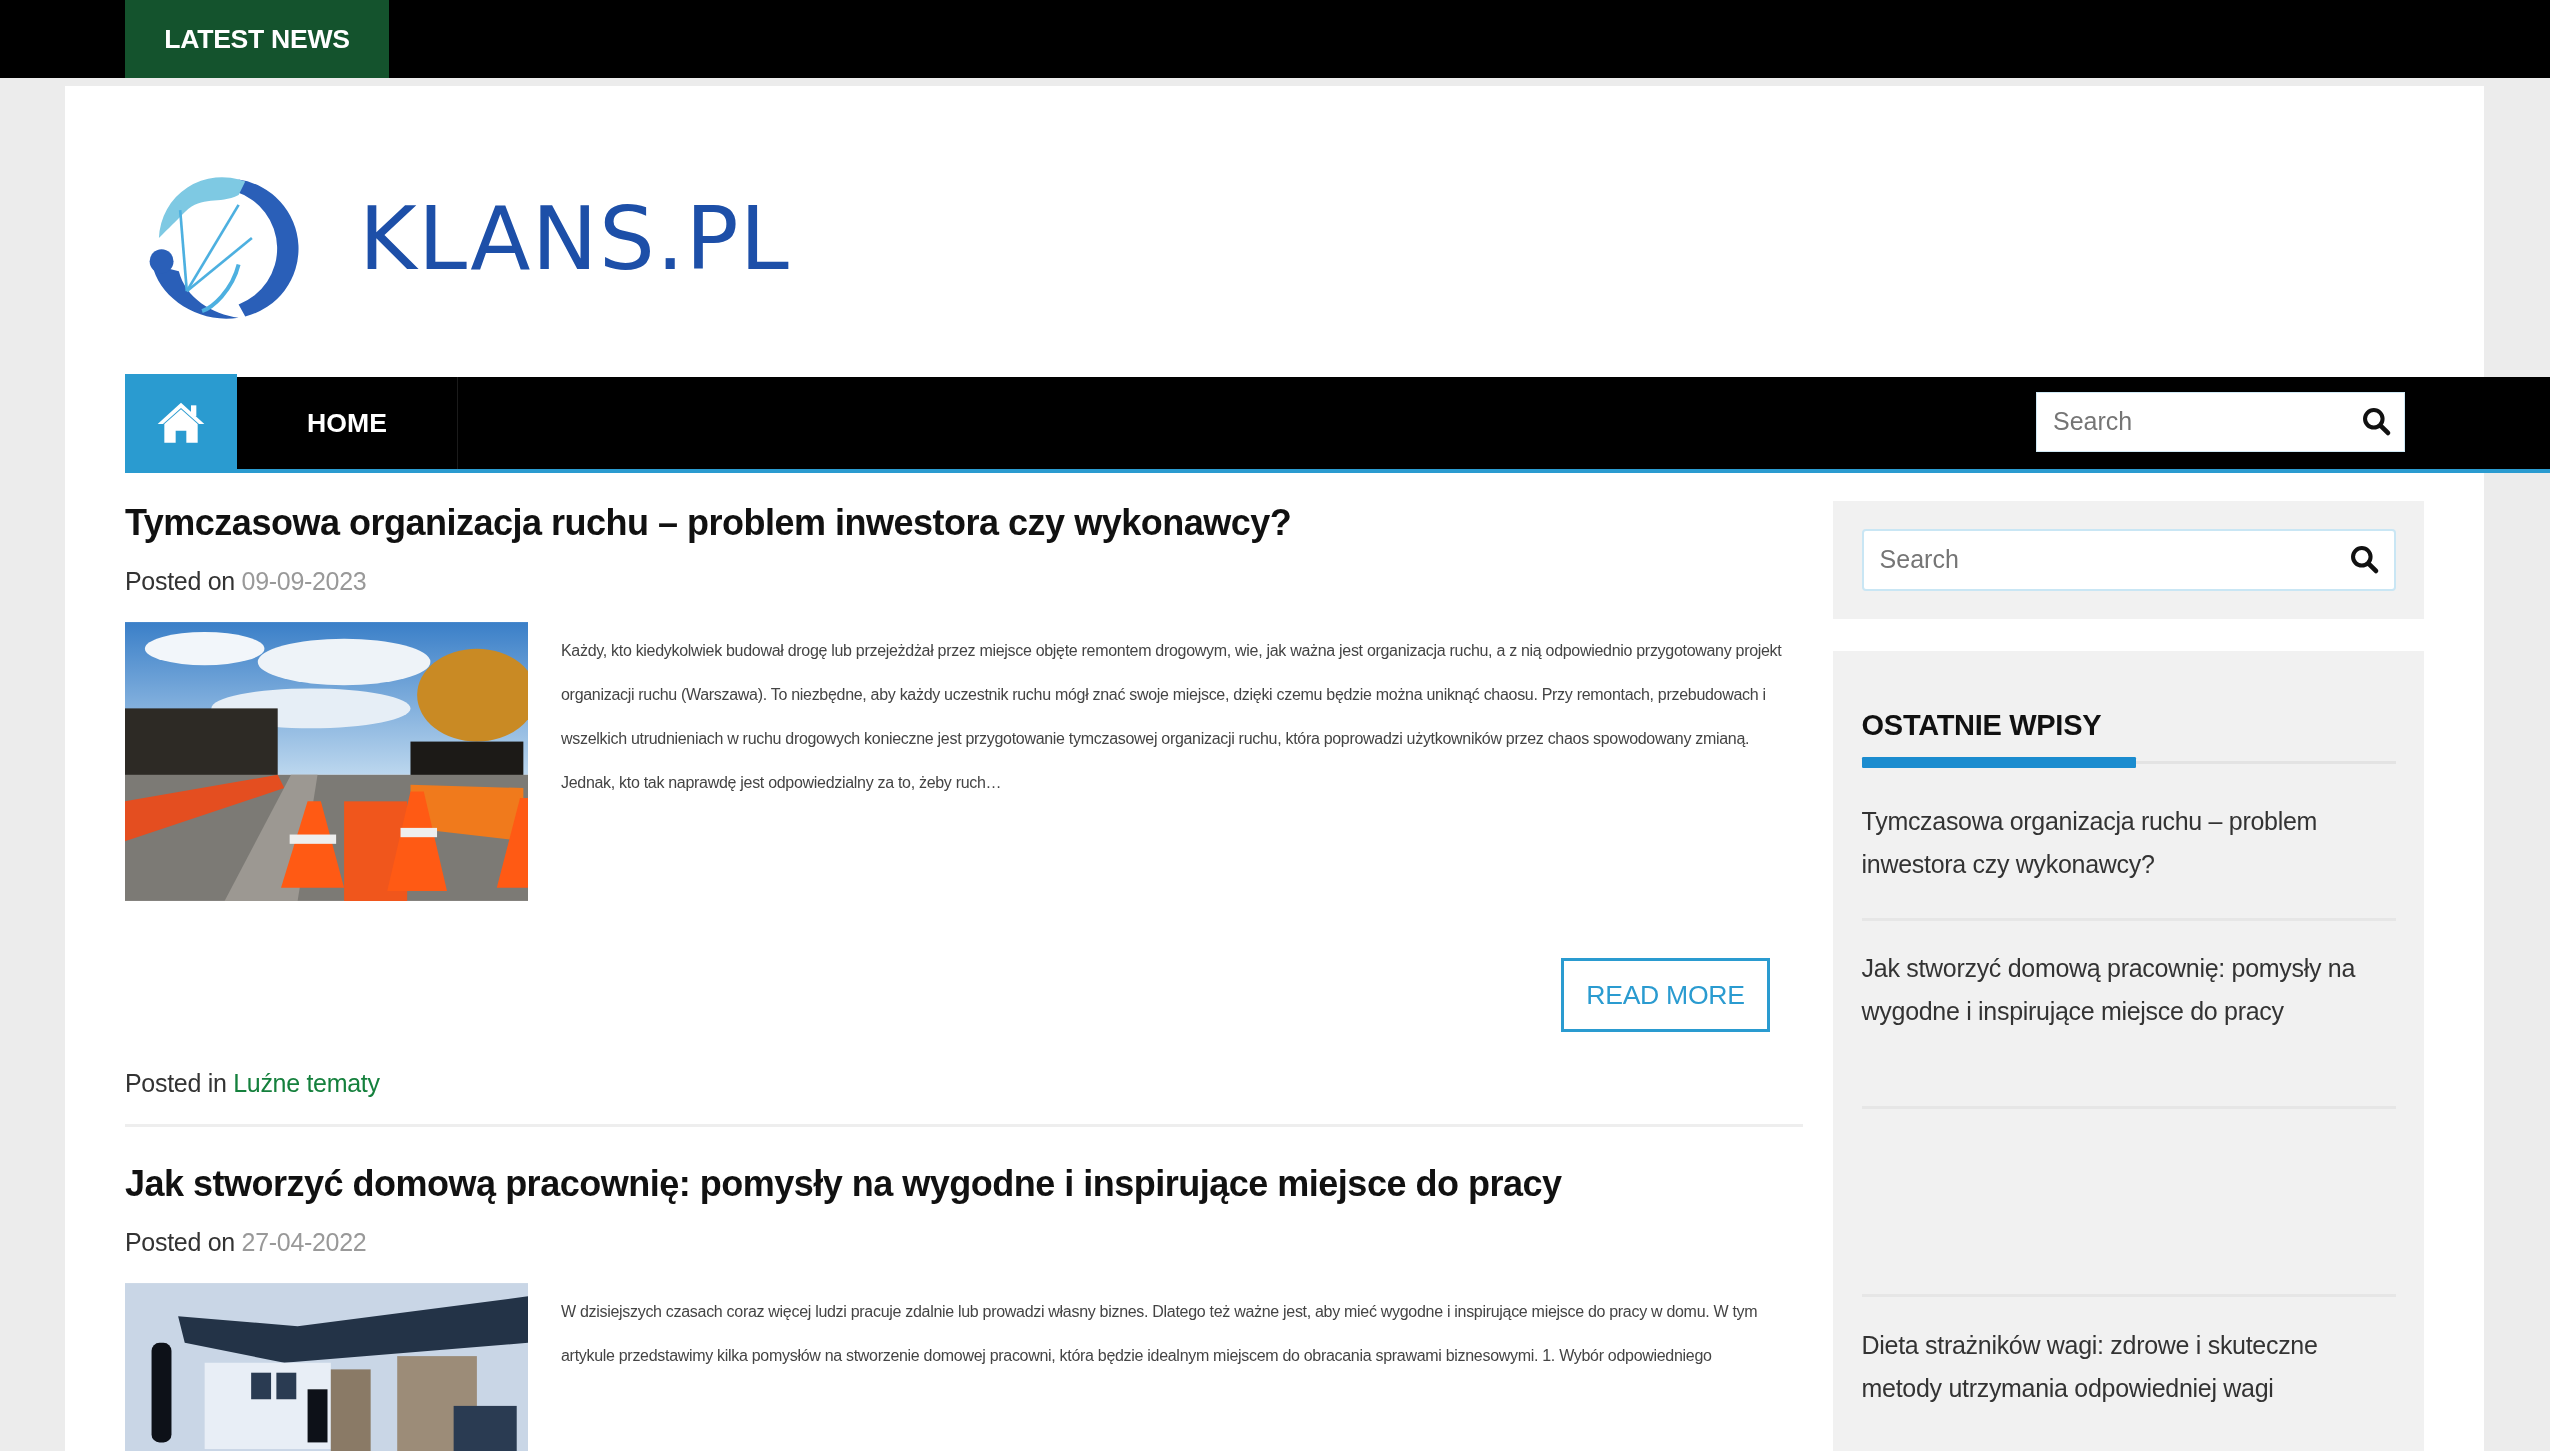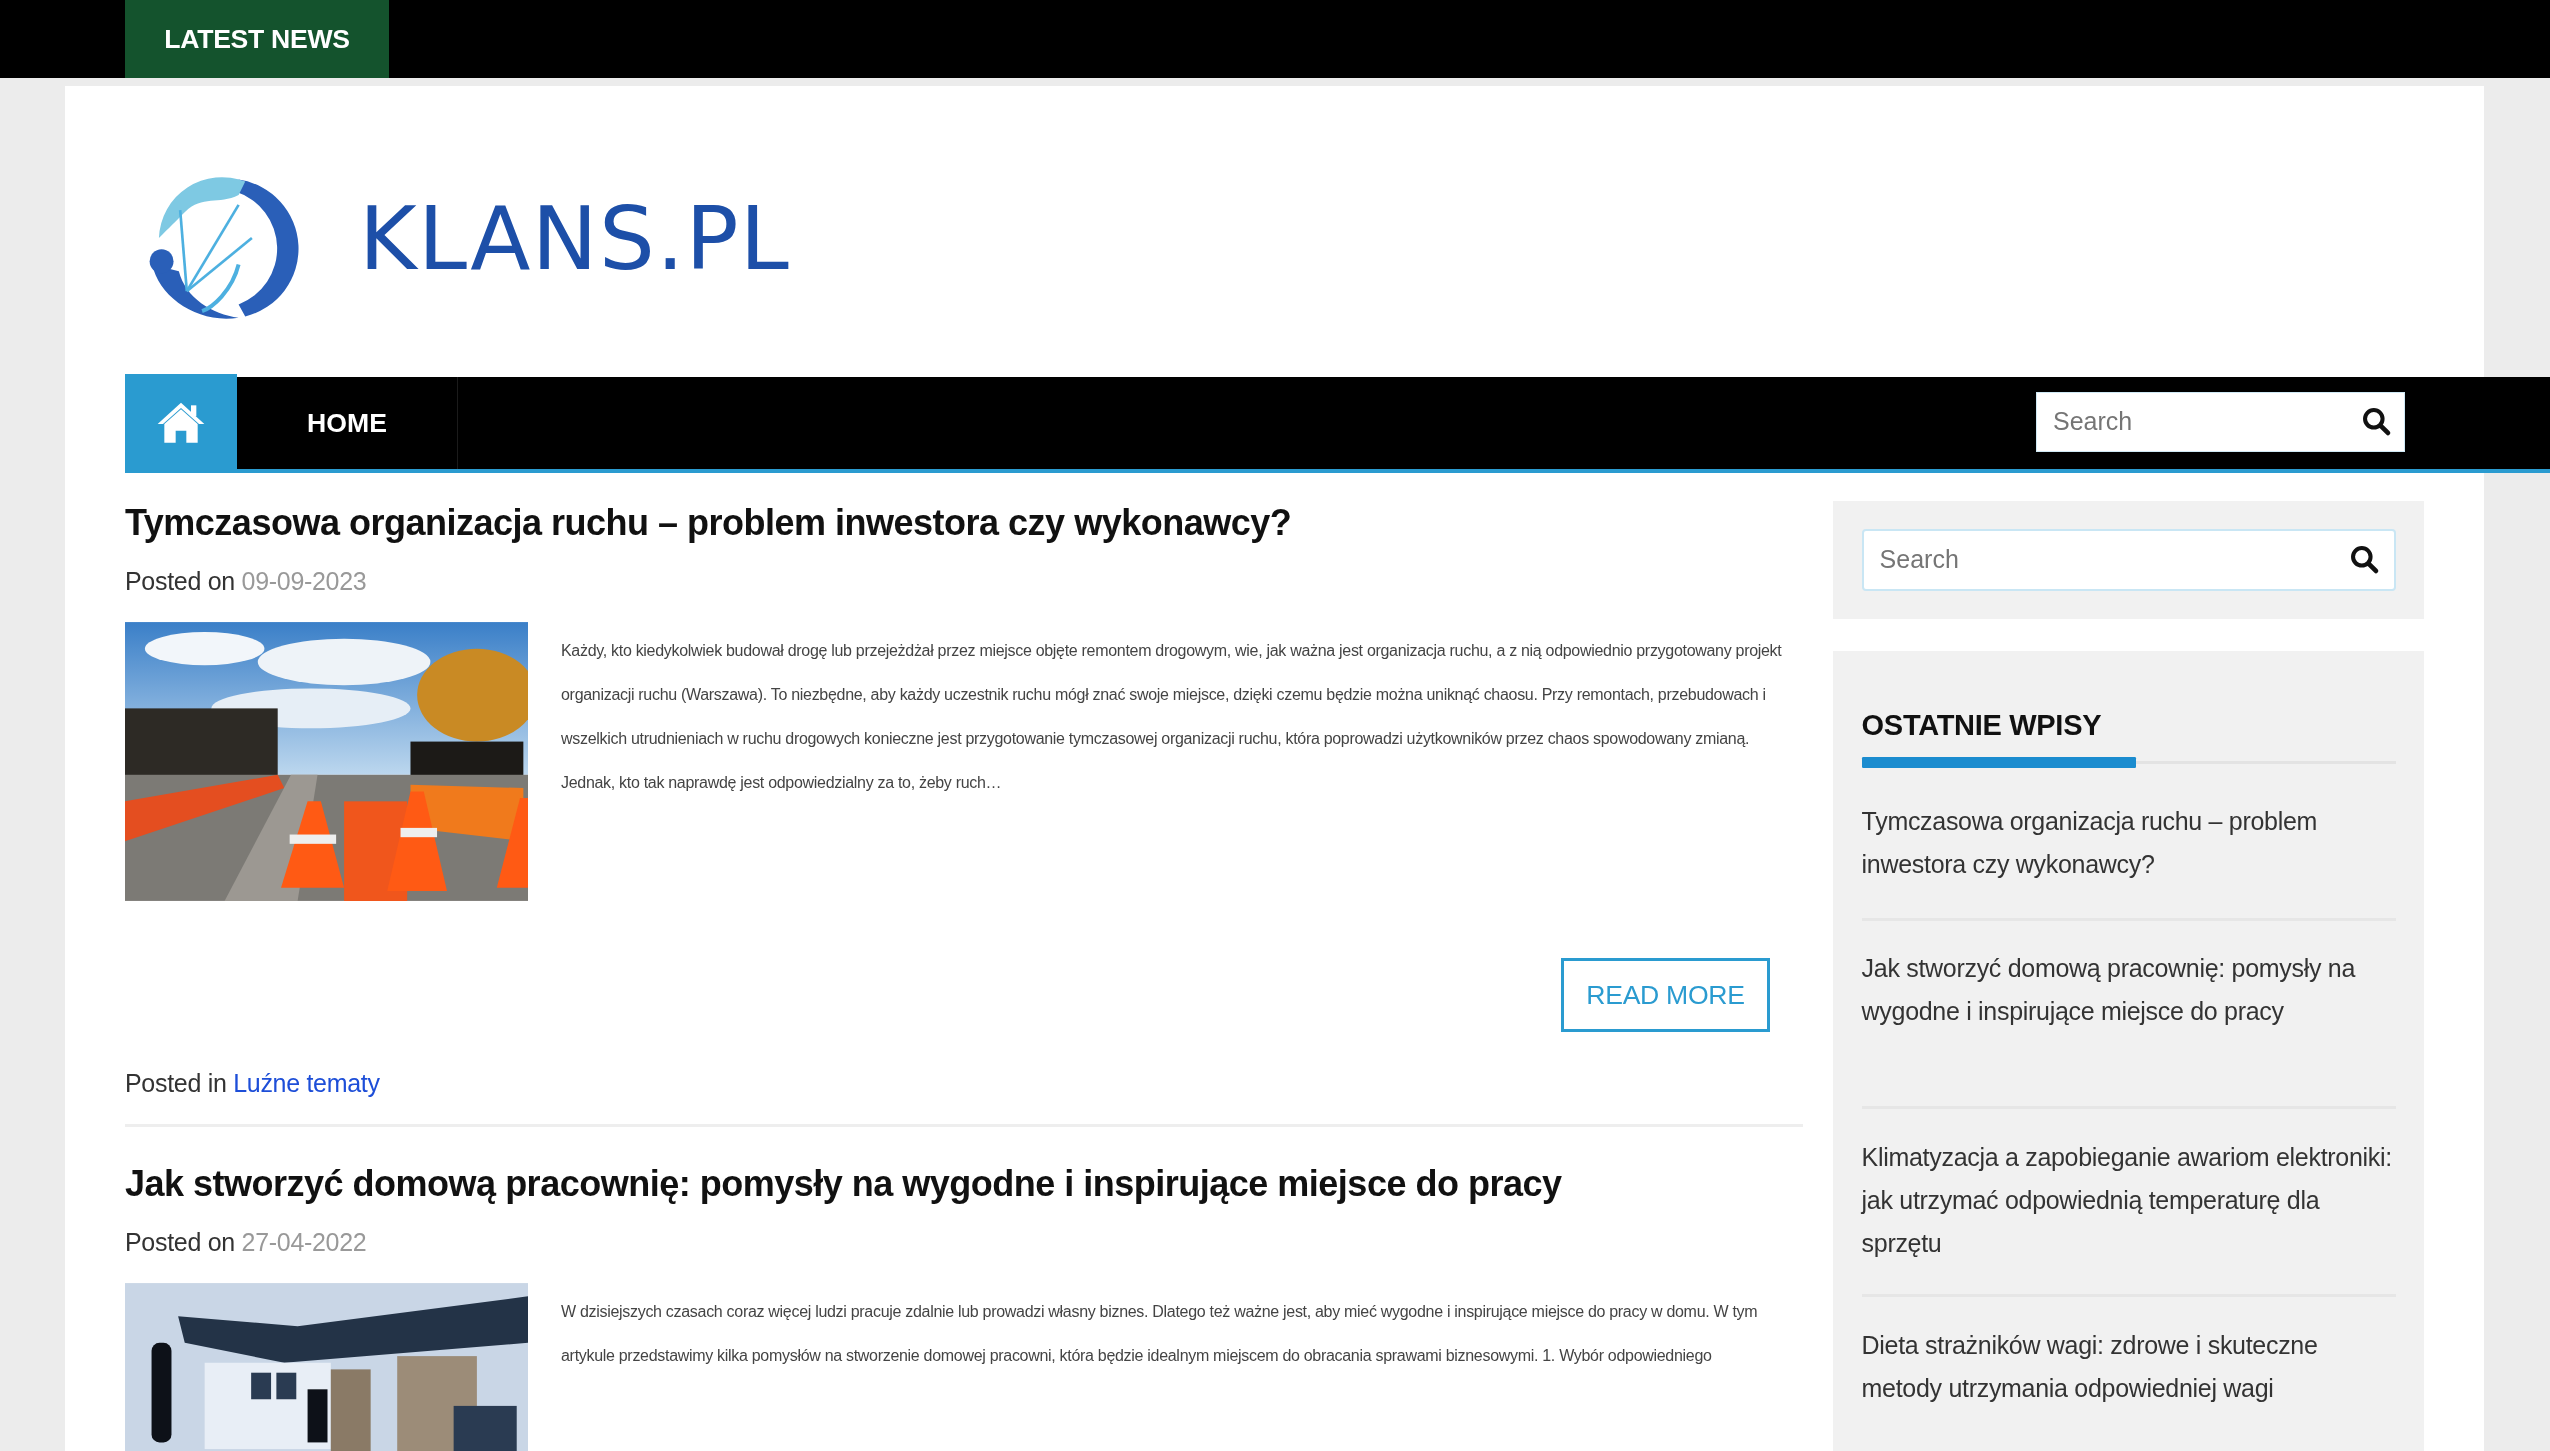--- a/index.html
+++ b/index.html
@@ -32,21 +32,21 @@
   .article { position: absolute; left: 125px; width: 1678px; }
   .article h2 { font-size: 36px; font-weight: bold; color: #111; letter-spacing: -0.5px; line-height: 43px; }
   .meta { font-size: 25px; color: #333; margin-top: 22.6px; letter-spacing: -0.3px; }
   .meta .v { color: #999; }
   .body-row { position: relative; margin-top: 26.6px; }
   .thumb { position: absolute; left: 0; top: 0; width: 403px; height: 279px; overflow: hidden; }
   .excerpt { position: absolute; left: 436px; top: 6.6px; width: 1235px; font-size: 16px; line-height: 44px; color: #444; letter-spacing: -0.3px; }
   .read-more { position: absolute; left: 1436px; width: 209px; height: 74px; border: 3.3px solid #2a9bd0; color: #2a9bd0; font-weight: normal; font-size: 26.6px;
     display: flex; align-items: center; justify-content: center; background: #fff; letter-spacing: -0.3px; }
   .posted-in { position: absolute; font-size: 25px; color: #333; letter-spacing: -0.3px; }
-  .posted-in .v { color: #1d4ed8; }
+  .posted-in .v { color: #15803d; }
   .divider { position: absolute; left: 125px; width: 1678px; height: 2.7px; background: #eeeeee; }
 
   
   .widget { position: absolute; left: 1833px; width: 591px; background: #f1f1f1; }
   .widget .sinput { position: absolute; left: 28.6px; top: 28px; width: 534px; height: 62px; background: #fff; border: 2.7px solid #c9e6f4; border-radius: 4px; }
   .widget .sinput input { border: none; outline: none; background: transparent; width: 465px; height: 56px; padding-left: 16px; font-size: 25px; color: #999; font-family: "Liberation Sans", sans-serif; }
   .widget .sinput .sbtn { position: absolute; right: 13.3px; top: 13.3px; width: 31px; height: 31px; }
   .widget-title { position: absolute; left: 28.6px; top: 58px; font-size: 29px; font-weight: bold; color: #111; letter-spacing: -0.3px; }
   .widget-bar { position: absolute; left: 28.6px; top: 110px; width: 534px; height: 2.7px; background: #e3e3e3; }
   .widget-bar .accent { position: absolute; left: 0; top: -4px; width: 274px; height: 10.6px; background: #1b8ccf; border-radius: 1.3px; }
@@ -184,17 +184,16 @@
 
 <div class="widget" style="top:651px;height:801px;">
   <div class="widget-title">OSTATNIE WPISY</div>
   <div class="widget-bar">
     <div class="accent"></div>
   </div>
   <div class="recent-item" style="top:149px;">Tymczasowa organizacja ruchu – problem inwestora czy wykonawcy?</div>
   <div class="recent-sep" style="top:267px;"></div>
   <div class="recent-item" style="top:296px;">Jak stworzyć domową pracownię: pomysły na wygodne i inspirujące miejsce do pracy</div>
   <div class="recent-sep" style="top:455px;"></div>
-  <div class="recent-item" style="top:485px;">Klimatyzacja a zapobieganie awariom elektroniki: jak utrzymać odpowiednią temperaturę dla sprzętu</div>
   <div class="recent-sep" style="top:643px;"></div>
   <div class="recent-item" style="top:673px;">Dieta strażników wagi: zdrowe i skuteczne metody utrzymania odpowiedniej wagi</div>
 </div>
 
 
 </body></html>

